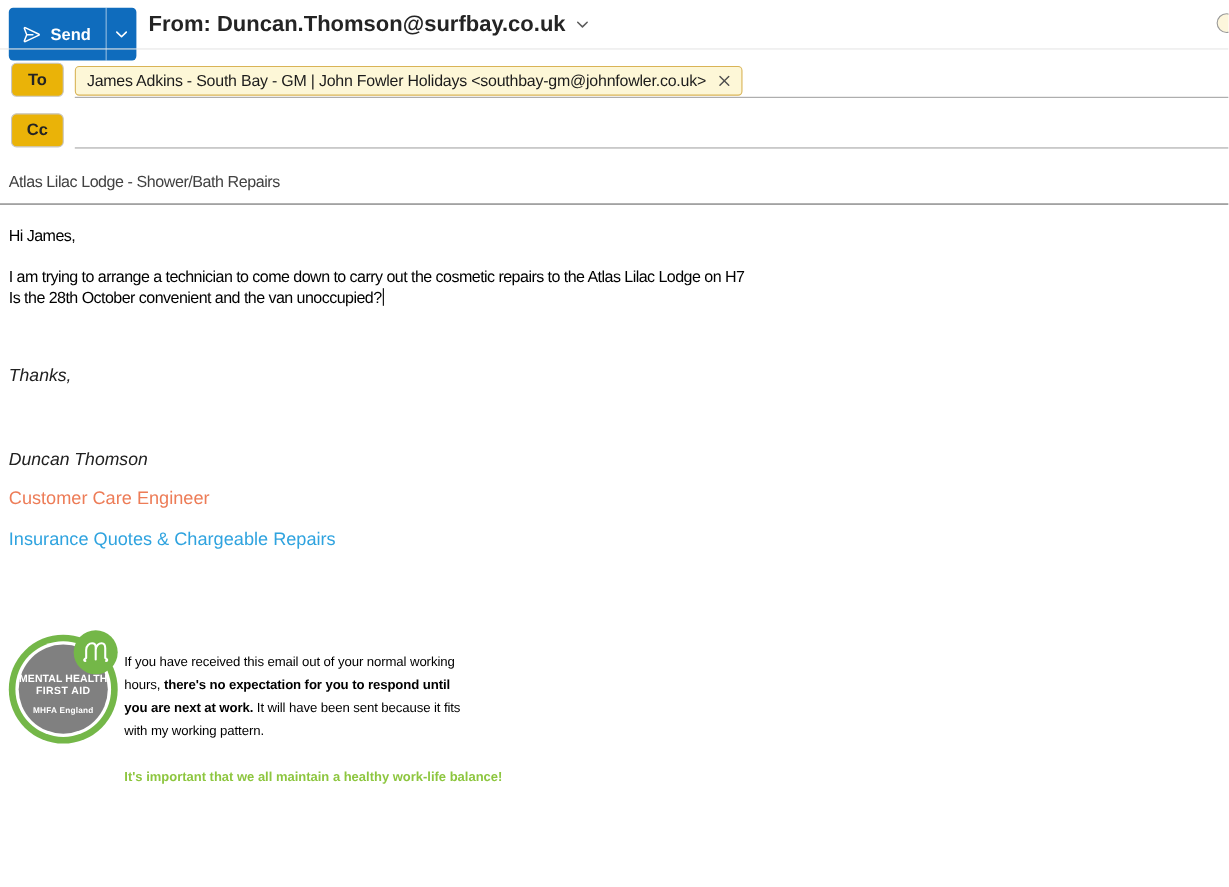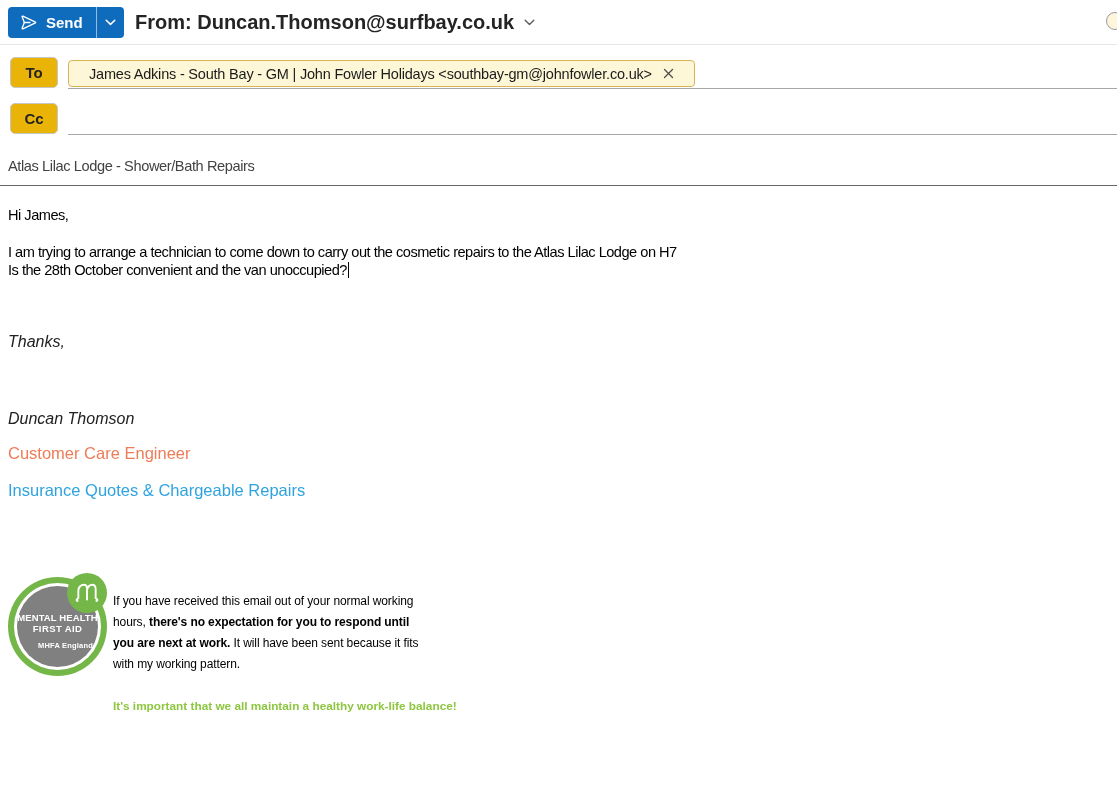--- a/index.html
+++ b/index.html
@@ -5,21 +5,21 @@
   * { margin:0; padding:0; box-sizing:border-box; }
   html,body { background:#fff; }
   body { font-family:"Liberation Sans", sans-serif; }
   .page {
     position:relative; width:1117px; height:806px;
     background:#fff; overflow:hidden;
   }
 
   
   .send-split {
-    position:absolute; left:8px; top:7px; height:31px;
+    position:absolute; left:8px; top:7px; height:48px;
     display:flex; align-items:stretch;
     background:#0f6cbd; border-radius:4px; color:#fff;
   }
   .send-main {
     display:flex; align-items:center; gap:8px;
     padding:0 13px 0 11px; font-size:15px; font-weight:700; cursor:pointer;
   }
   .send-sep { width:1px; background:rgba(255,255,255,.55); }
   .send-caret {
     width:27px; display:flex; align-items:center; justify-content:center; cursor:pointer;
@@ -44,21 +44,21 @@
   .field-btn {
     position:absolute; left:10px; width:48px; height:31px;
     background:#eab308; border:1px solid #c8c6c4; border-radius:5px;
     display:flex; align-items:center; justify-content:center;
     font-size:15px; font-weight:600; color:#242424; cursor:pointer;
   }
   .to-btn { top:57px; }
   .cc-btn { top:103px; }
   .chip {
     position:absolute; left:68px; top:60px; height:27px;
-    display:inline-flex; align-items:center; gap:11px; padding:0 20px;
+    display:inline-flex; align-items:center; gap:11px; padding:0 10px;
     background:#fdf7d7; border:1px solid #d9b457; border-radius:4px;
     font-size:14.5px; letter-spacing:-0.2px; color:#1b1b1b; cursor:pointer;
   }
   .chip-x { display:flex; align-items:center; cursor:pointer; }
 
   
   .subject {
     position:absolute; left:8px; top:158px;
     font-size:14.6px; letter-spacing:-0.4px; color:#424242; white-space:pre;
   }
@@ -94,21 +94,21 @@
   .mhfa-logo { position:absolute; left:8px; top:577px; width:99px; height:99px; }
   .mhfa-ring { position:absolute; inset:0; border-radius:50%; background:#74b748; }
   .mhfa-gap  { position:absolute; inset:6px; border-radius:50%; background:#fff; }
   .mhfa-core {
     position:absolute; inset:9px; border-radius:50%; background:#808080;
     display:flex; flex-direction:column; align-items:center; justify-content:center;
     color:#fff; text-align:center; padding-top:8px;
   }
   .mhfa-t1 { font-size:9.5px; font-weight:700; letter-spacing:.1px; line-height:11px; white-space:pre; }
   .mhfa-t2 { font-size:9.5px; font-weight:700; letter-spacing:.4px; line-height:11px; white-space:pre; }
-  .mhfa-t3 { margin-top:7px; font-size:7.5px; font-weight:700; letter-spacing:.2px; white-space:pre;padding-left:16px; }
+  .mhfa-t3 { margin-top:7px; font-size:7.5px; font-weight:700; letter-spacing:.2px; white-space:pre; }
   .mhfa-badge {
     position:absolute; right:0; top:-4px; width:40px; height:40px;
     border-radius:50%; background:#74b748;
     display:flex; align-items:center; justify-content:center;
   }
 
   
   .wp-text { position:absolute; left:113px; top:591px; font-size:12px; color:#000; }
   .wp-line { height:21px; line-height:21px; white-space:pre; letter-spacing:-0.1px; }
   .wp-line b, .wp-line .b { font-weight:700; }

